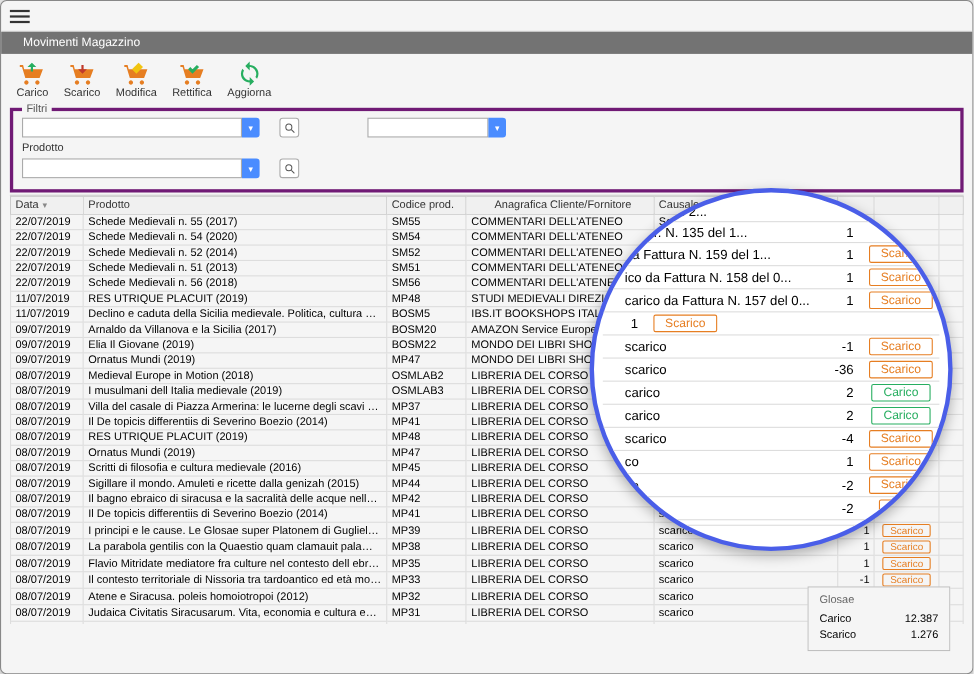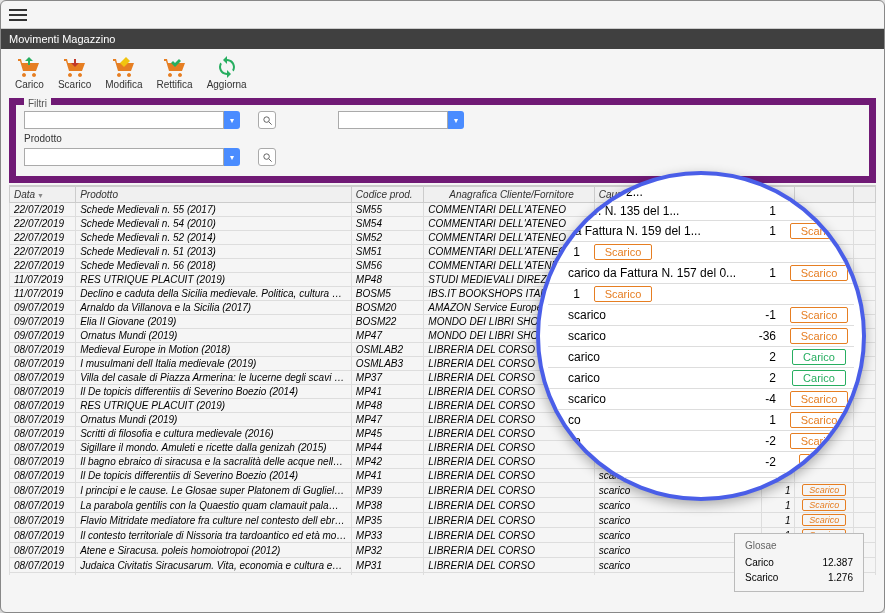--- a/index.html
+++ b/index.html
@@ -6,38 +6,38 @@
 body { font-family: Arial, sans-serif; font-size: 11px; background: #f0f0f0; width: 885px; height: 613px; overflow: hidden; position: relative; }
 .window { width: 885px; height: 613px; background: #f5f5f5; border: 1px solid #888; border-radius: 6px; overflow: hidden; position: relative; box-shadow: 0 2px 10px rgba(0,0,0,0.3); }
 .titlebar { height: 22px; background: linear-gradient(#e8e8e8,#d0d0d0); display: flex; align-items: center; padding: 0 8px; border-bottom: 1px solid #aaa; }
 .traffic { display: flex; gap: 6px; }
 .tdot { width: 10px; height: 10px; border-radius: 50%; }
 .red { background: #ff5f57; } .yellow { background: #ffbd2e; } .green { background: #28c840; }
 .wtitle { flex: 1; text-align: center; font-size: 11px; color: #444; }
 .menubar { height: 28px; display: flex; align-items: center; padding: 0 8px; border-bottom: 1px solid #ccc; }
 .hamburger { display: flex; flex-direction: column; gap: 3px; cursor: pointer; }
 .hamburger span { width: 18px; height: 2px; background: #333; }
-.section-header { background: #404040; color: #fff; padding: 4px 8px; font-size: 11px; }
+.section-header { background: #737373; color: #fff; padding: 4px 20px; font-size: 11px; }
 .toolbar { display: flex; gap: 2px; padding: 4px 8px; align-items: center; }
 .tbtn { display: flex; flex-direction: column; align-items: center; padding: 2px 6px; cursor: pointer; font-size: 10px; color: #333; }
 .tbtn svg { width: 24px; height: 24px; }
-.filters { border: 7px solid #701a75; margin: 2px 8px; padding: 6px 8px; position: relative; font-size: 11px; }
+.filters { border: 3px solid #701a75; margin: 2px 8px; padding: 6px 8px; position: relative; font-size: 11px; }
 .filters-legend { position: absolute; top: -7px; left: 8px; background: #f5f5f5; padding: 0 4px; font-size: 10px; color: #555; }
 .frow { display: flex; align-items: center; gap: 12px; margin-bottom: 4px; }
 .flabel { font-size: 10px; color: #333; }
 .radio-group { display: flex; gap: 16px; align-items: center; }
 .radio-item { display: flex; align-items: center; gap: 4px; font-size: 10px; }
 .radio-dot { width: 12px; height: 12px; border: 1px solid #888; border-radius: 50%; display: flex; align-items: center; justify-content: center; }
 .radio-dot.checked::after { content: ''; width: 6px; height: 6px; background: #2a7de1; border-radius: 50%; }
 .combo { display: flex; align-items: center; }
 .combo select, .combo input { height: 18px; font-size: 10px; border: 1px solid #aaa; background: #fff; padding: 0 4px; }
 .combo-arrow { width: 16px; height: 18px; background: #4a8cff; display: flex; align-items: center; justify-content: center; color: #fff; font-size: 8px; border-radius: 0 3px 3px 0; }
 .search-btn { width: 18px; height: 18px; border: 1px solid #aaa; background: #fff; margin-left: 2px; display: flex; align-items: center; justify-content: center; border-radius: 3px; cursor: pointer; }
 .table-wrap { overflow: auto; height: 390px; margin: 0 8px; border-top: 1px solid #ccc; }
-table { border-collapse: collapse; width: 100%; font-size: 10px; font-style: italic; }
+table { border-collapse: collapse; width: 100%; font-size: 10px; }
 th { background: #f0f0f0; border: 1px solid #ccc; padding: 2px 4px; text-align: left; font-weight: normal; color: #333; white-space: nowrap; position: sticky; top: 0; }
 th.sorted::after { content: ' ▼'; font-size: 7px; color: #888; }
 td { border: 1px solid #ddd; padding: 1px 4px; white-space: nowrap; overflow: hidden; text-overflow: ellipsis; max-width: 250px; }
 td.num { text-align: right; }
 .tag-scarico { border: 1px solid #e67e22; color: #e67e22; padding: 0 6px; font-size: 9px; border-radius: 2px; display: inline-block; }
 .tag-carico { border: 1px solid #27ae60; color: #27ae60; padding: 0 6px; font-size: 9px; border-radius: 2px; display: inline-block; }
 .lens { position: absolute; right: 18px; top: 170px; width: 330px; height: 330px; border: 4px solid #4a5ee8; border-radius: 50%; background: #fff; overflow: hidden; box-shadow: 0 4px 12px rgba(0,0,0,0.3); }
 .lens-content { padding: 8px; }
 .lens-row { display: flex; border-bottom: 1px solid #ddd; padding: 2px 0; align-items: center; font-size: 12px; }
 .lens-causale { flex: 1; white-space: nowrap; overflow: hidden; text-overflow: ellipsis; padding-left: 20px; }
@@ -159,21 +159,21 @@
             <td>Schede Medievali n. 55 (2017)</td>
             <td>SM55</td>
             <td>COMMENTARI DELL'ATENEO</td>
             <td>Scarico da D.D.T. N. 136 del 2...</td>
             <td class="num"></td>
             <td style="text-align:center"></td>
             <td></td>
           </tr>
           <tr>
             <td>22/07/2019</td>
-            <td>Schede Medievali n. 54 (2010)</td>
+            <td>Schede Medievali n. 54 (2020)</td>
             <td>SM54</td>
             <td>COMMENTARI DELL'ATENEO</td>
             <td>Scarico da D.D.T. N. 136...</td>
             <td class="num"></td>
             <td style="text-align:center"></td>
             <td></td>
           </tr>
           <tr>
             <td>22/07/2019</td>
             <td>Schede Medievali n. 52 (2014)</td>
@@ -439,20 +439,21 @@
           <div class="lens-causale">D.D.T. N. 135 del 1...</div>
           <div class="lens-qty">1</div>
           <div class="lens-tag"></div>
         </div>
         <div class="lens-row">
           <div class="lens-causale">da Fattura N. 159 del 1...</div>
           <div class="lens-qty">1</div>
           <div class="lens-tag"><span class="tag-scarico">Scarico</span></div>
         </div>
         <div class="lens-row">
+          <div class="lens-causale">ico da Fattura N. 158 del 0...</div>
           <div class="lens-qty">1</div>
           <div class="lens-tag"><span class="tag-scarico">Scarico</span></div>
         </div>
         <div class="lens-row">
           <div class="lens-causale">carico da Fattura N. 157 del 0...</div>
           <div class="lens-qty">1</div>
           <div class="lens-tag"><span class="tag-scarico">Scarico</span></div>
         </div>
         <div class="lens-row">
           <div class="lens-qty">1</div>

